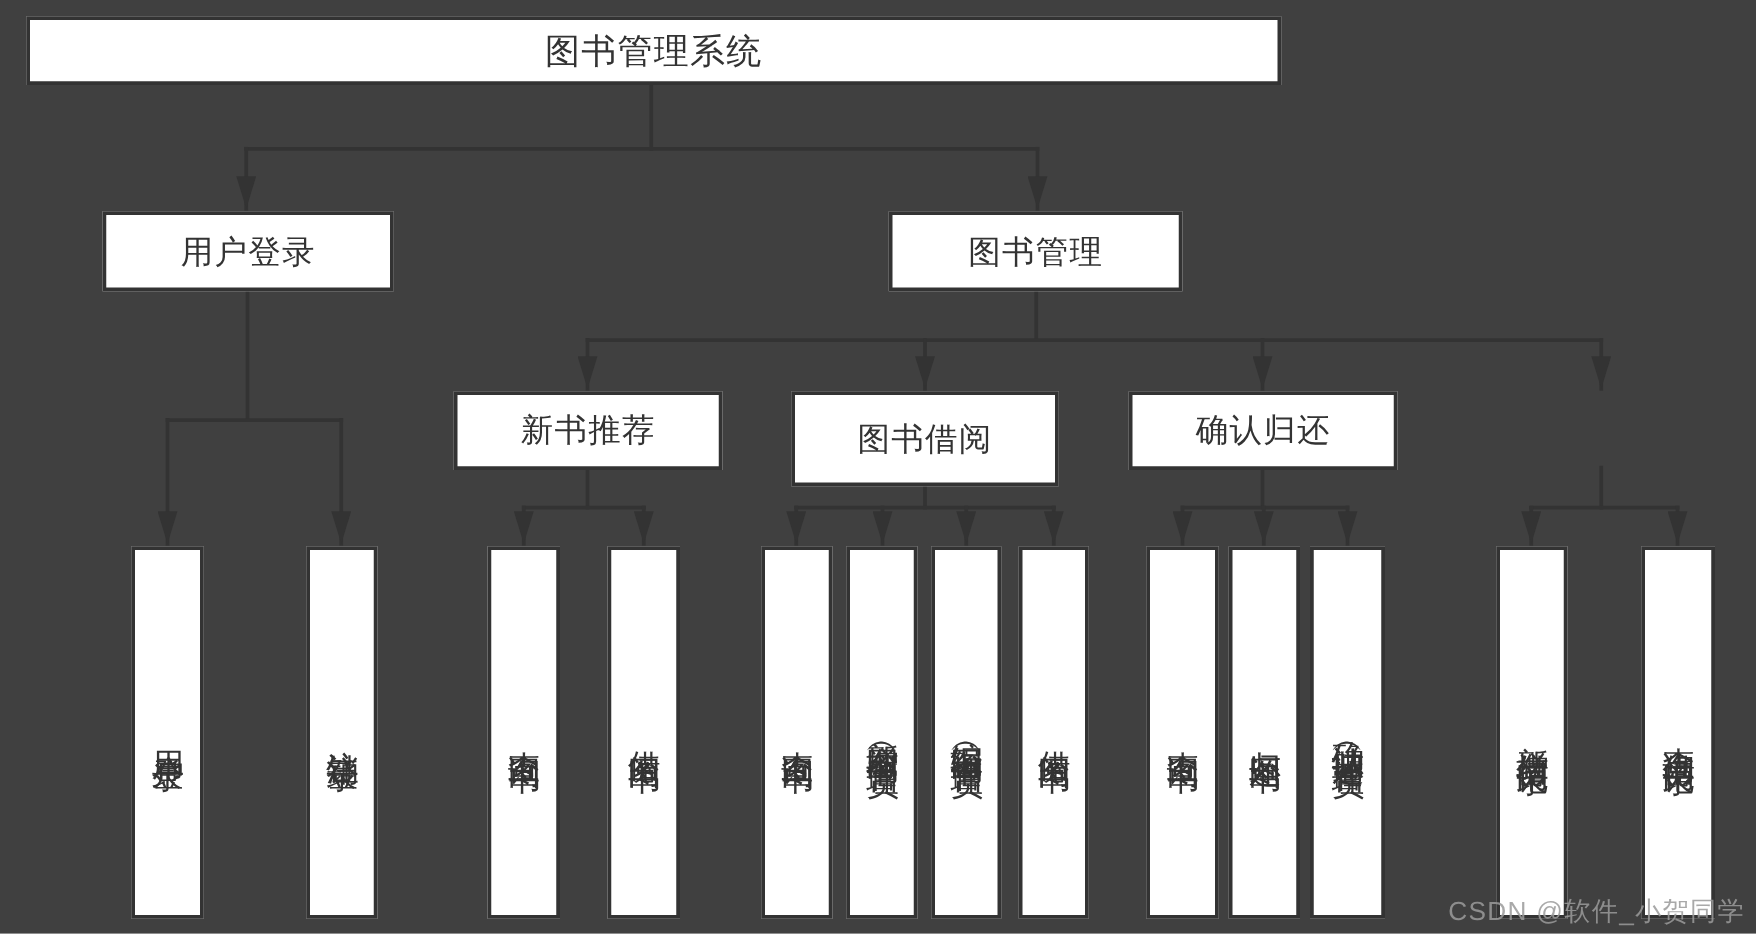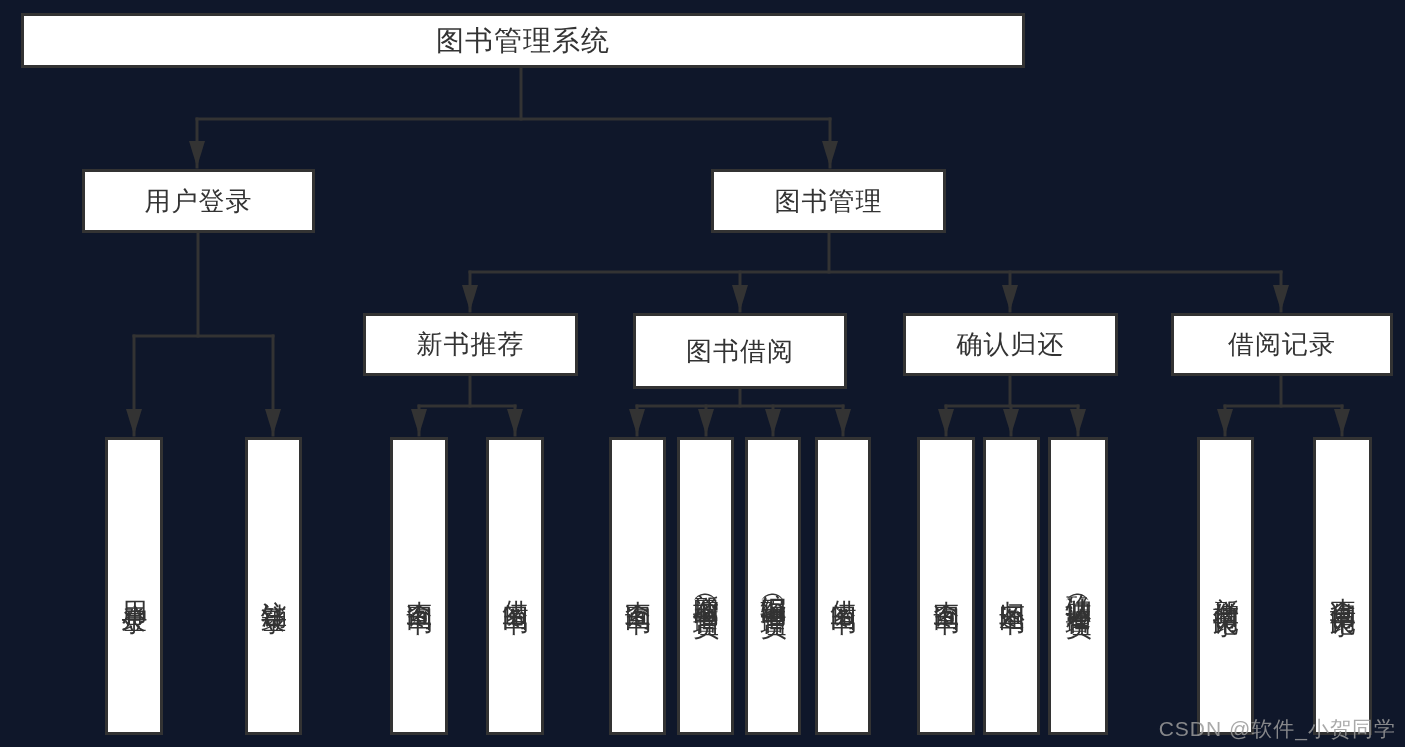--- a/index.html
+++ b/index.html
@@ -5,21 +5,21 @@
   html, body {
     margin: 0;
     padding: 0;
     background: #ffffff;
     font-family: "Liberation Sans", "DejaVu Sans", sans-serif;
   }
   .stage {
     position: relative;
     width: 1405px;
     height: 747px;
-    background: #0f172a;
+    background: #404040;
     overflow: hidden;
   }
   .wires {
     position: absolute;
     left: 0;
     top: 0;
     pointer-events: none;
   }
   .box, .vbox {
     position: absolute;
@@ -115,21 +115,20 @@
   </svg>
 
   <div class="box root" style="left:21px;top:13px;width:1004px;height:55px;">图书管理系统</div>
 
   <div class="box" style="left:82px;top:169px;width:233px;height:64px;">用户登录</div>
   <div class="box" style="left:711px;top:169px;width:235px;height:64px;">图书管理</div>
 
   <div class="box" style="left:363px;top:313px;width:215px;height:63px;">新书推荐</div>
   <div class="box" style="left:633px;top:313px;width:214px;height:76px;">图书借阅</div>
   <div class="box" style="left:903px;top:313px;width:215px;height:63px;">确认归还</div>
-  <div class="box" style="left:1171px;top:313px;width:222px;height:63px;">借阅记录</div>
 
   <div class="vbox" style="left:105px;top:437px;width:58px;height:298px;">用户登录</div>
   <div class="vbox" style="left:245px;top:437px;width:57px;height:298px;">注销登录</div>
 
   <div class="vbox" style="left:390px;top:437px;width:58px;height:298px;">查询图书</div>
   <div class="vbox" style="left:486px;top:437px;width:58px;height:298px;">借阅图书</div>
 
   <div class="vbox" style="left:609px;top:437px;width:57px;height:298px;">查询图书</div>
   <div class="vbox" style="left:677px;top:437px;width:57px;height:298px;">新增图书（管理员）</div>
   <div class="vbox" style="left:745px;top:437px;width:56px;height:298px;">编辑图书（管理员）</div>

